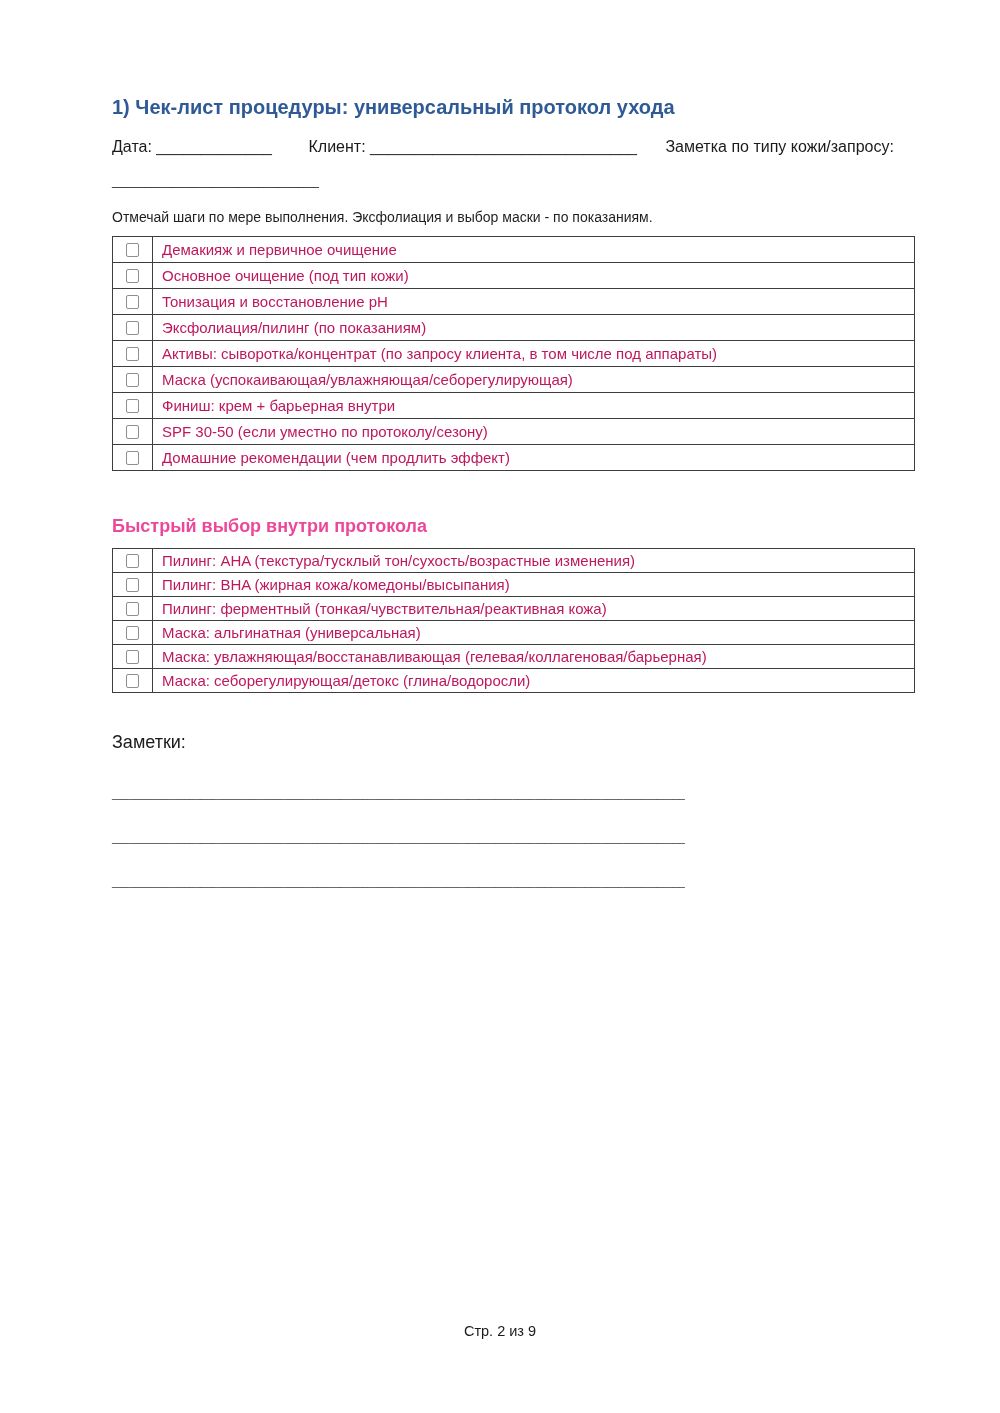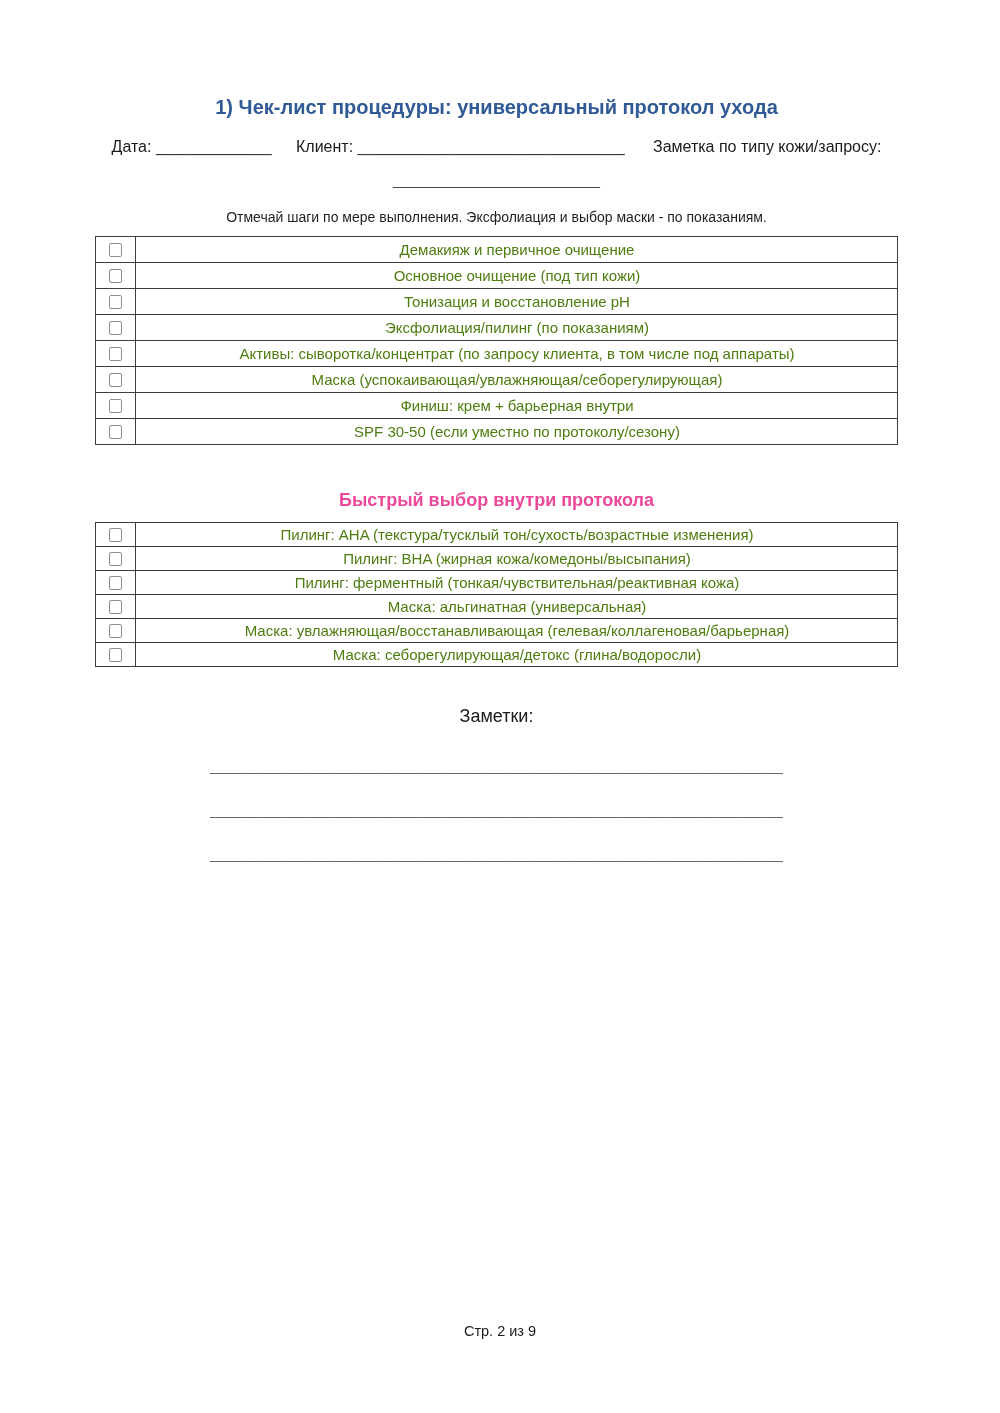--- a/index.html
+++ b/index.html
@@ -7,40 +7,39 @@
     position: relative;
     width: 1000px;
     height: 1413px;
     background: #ffffff;
     font-family: "Liberation Sans", sans-serif;
     color: #1b1b1b;
     overflow: hidden;
   }
   .content {
     position: absolute;
-    left: 95px;
+    left: 112px;
     top: 0;
     width: 803px;
-    text-align: center;
   }
   h1.doc-title {
     margin: 96px 0 0 0;
     font-size: 20px;
     line-height: 23px;
     font-weight: bold;
     color: #2F5A96;
   }
   .form-line {
     margin: 17px 0 0 0;
     font-size: 16px;
     line-height: 21px;
     white-space: nowrap;
   }
   .form-line .blank { color: #2b2b2b; }
-  .gap-after { margin-right: 20px; }
+  .gap-after { margin-right: 32px; }
   .gap-after2 { margin-right: 24px; }
   .form-line2 {
     margin: 14px 0 0 0;
     font-size: 12px;
     line-height: 21px;
   }
   .instruction {
     margin: 16px 0 0 0;
     font-size: 14px;
     line-height: 18px;
@@ -53,21 +52,21 @@
   }
   table.check-table td {
     border: 1px solid #3d3d3d;
     vertical-align: middle;
   }
   td.cb-cell { width: 39px; text-align: center; padding: 0; }
   td.txt-cell {
     padding: 1px 8px 2px 9px;
     font-size: 15px;
     line-height: 19px;
-    color: #4d7c0f;
+    color: #be185d;
   }
   table.checklist { margin-top: 10px; }
   table.checklist td { height: 22px; }
   table.quick { margin-top: 11px; }
   table.quick td { height: 20px; }
   .cb {
     display: inline-block;
     width: 11px;
     height: 12px;
     border: 1px solid #8f8f8f;
@@ -151,20 +150,24 @@
           <td class="txt-cell">Маска (успокаивающая/увлажняющая/себорегулирующая)</td>
         </tr>
         <tr>
           <td class="cb-cell"><span class="cb"></span></td>
           <td class="txt-cell">Финиш: крем + барьерная внутри</td>
         </tr>
         <tr>
           <td class="cb-cell"><span class="cb"></span></td>
           <td class="txt-cell">SPF 30-50 (если уместно по протоколу/сезону)</td>
         </tr>
+        <tr>
+          <td class="cb-cell"><span class="cb"></span></td>
+          <td class="txt-cell">Домашние рекомендации (чем продлить эффект)</td>
+        </tr>
       </tbody>
     </table>
 
     <h2 class="section-title">Быстрый выбор внутри протокола</h2>
 
     <table class="check-table quick">
       <tbody>
         <tr>
           <td class="cb-cell"><span class="cb"></span></td>
           <td class="txt-cell">Пилинг: AHA (текстура/тусклый тон/сухость/возрастные изменения)</td>

